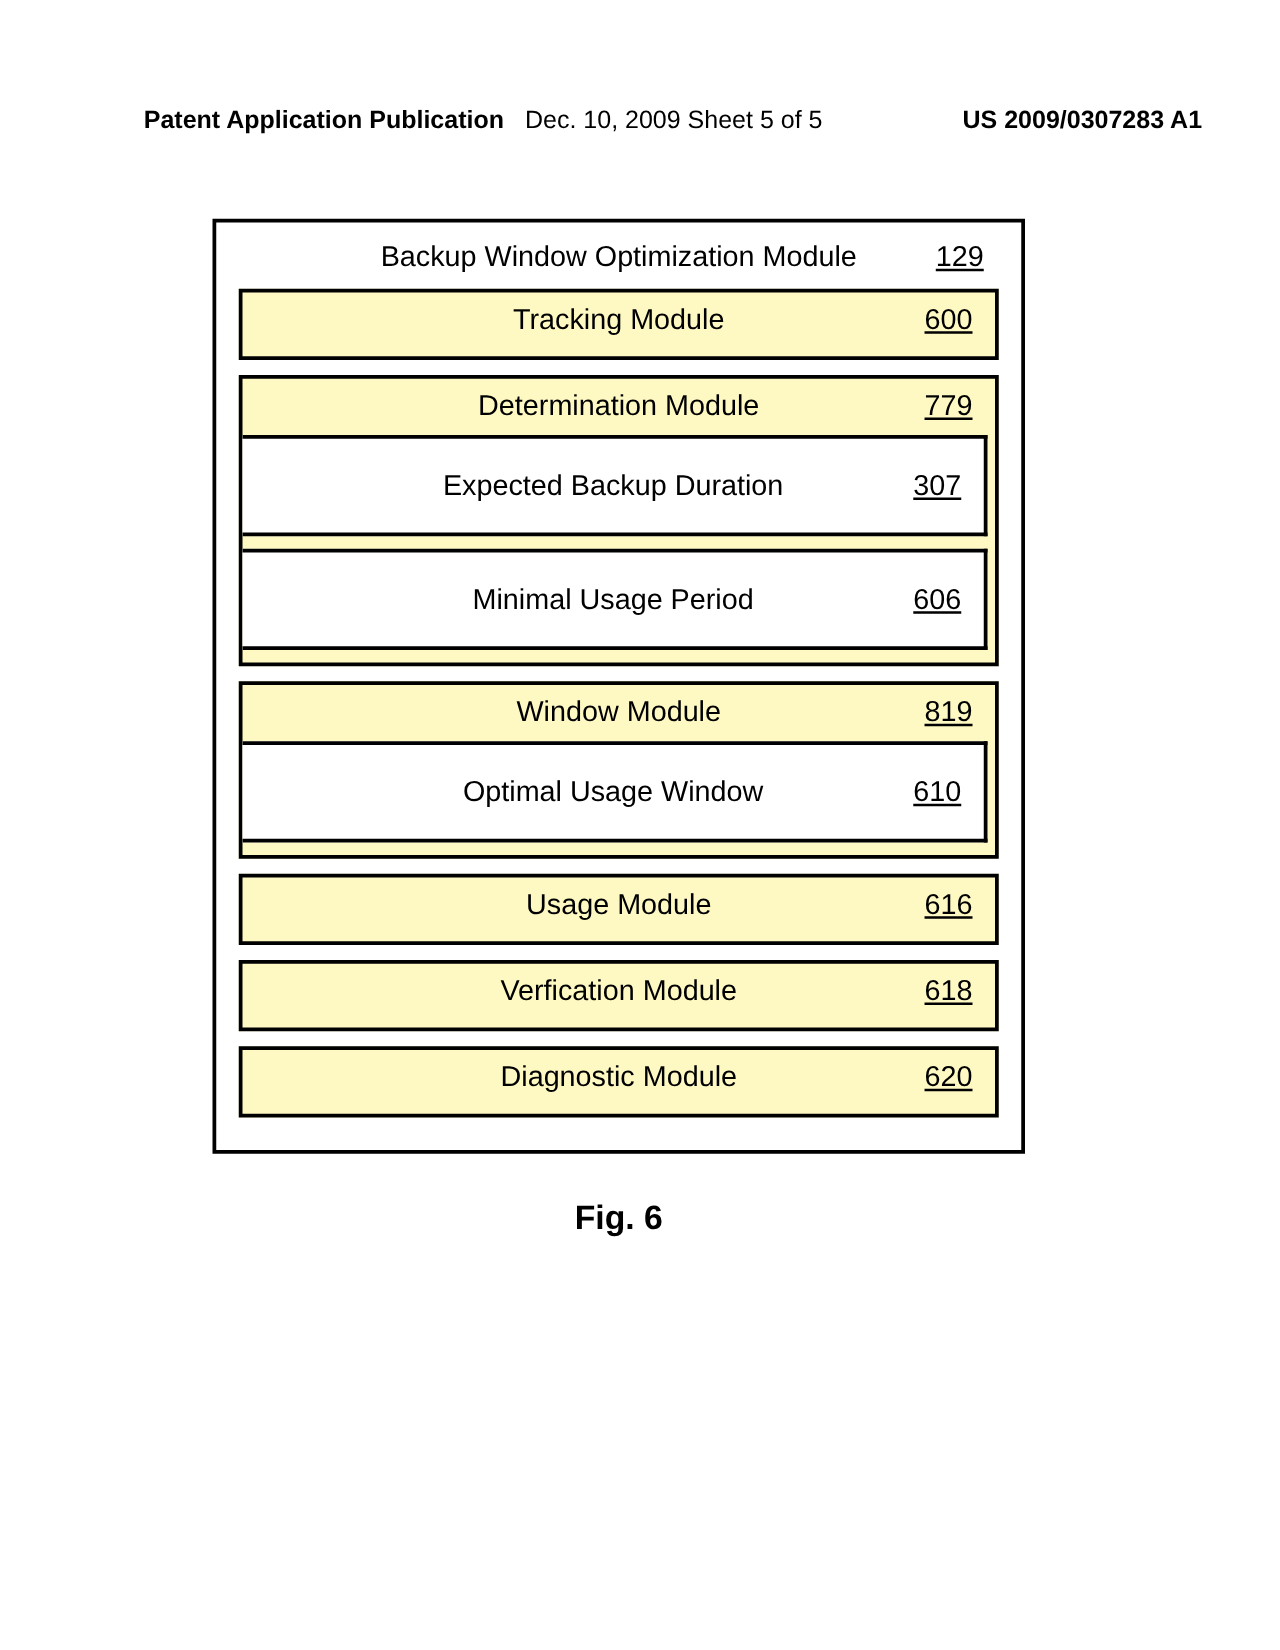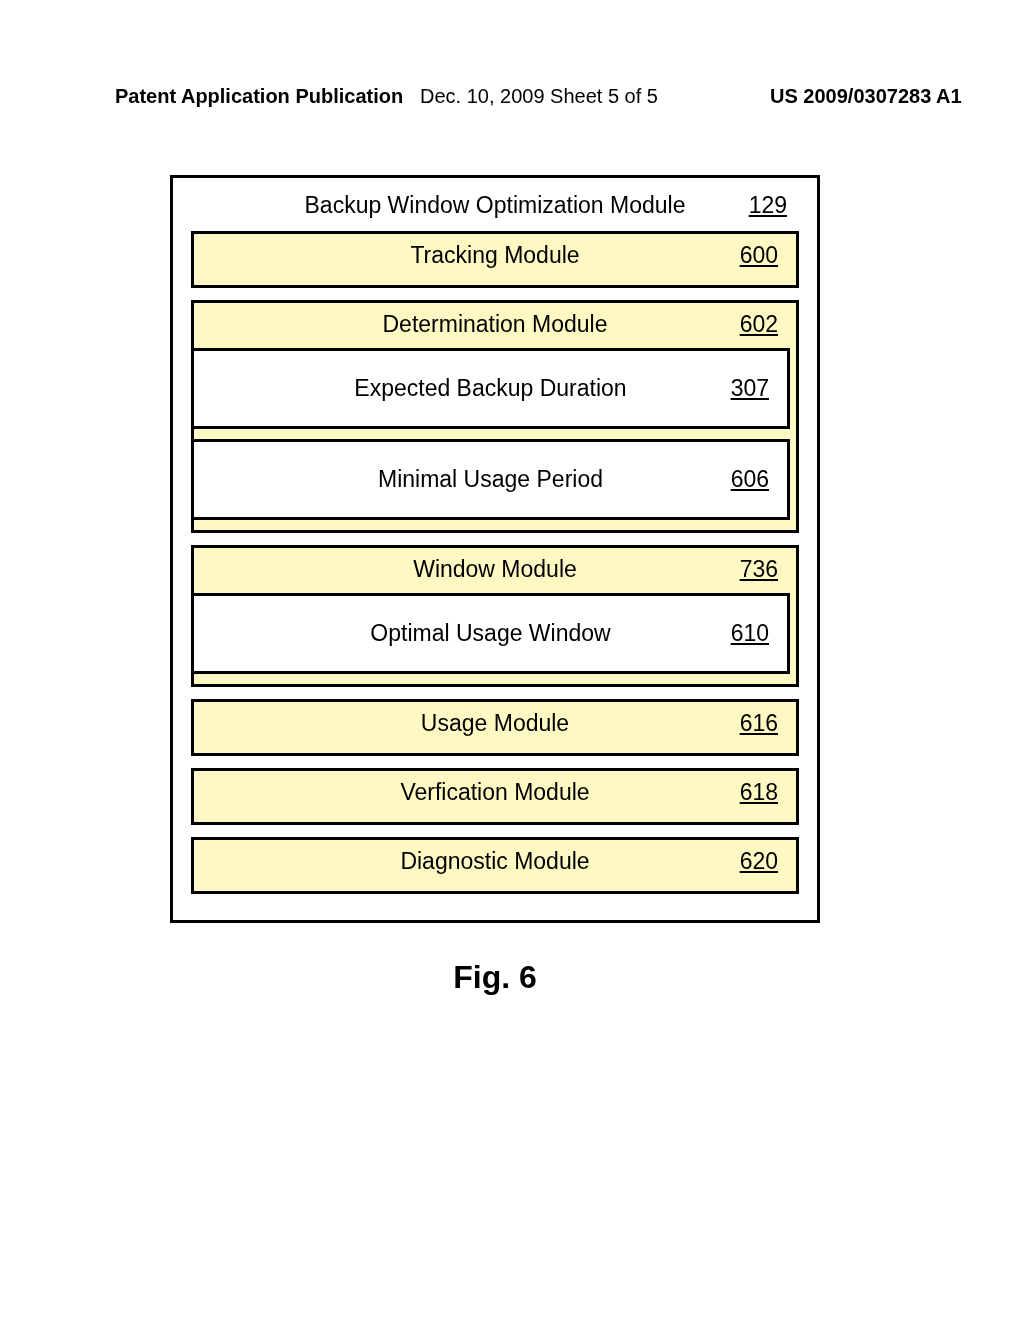--- a/index.html
+++ b/index.html
@@ -76,21 +76,21 @@
     position: relative;
     background: #fff;
   }
   .sub-title {
     text-align: center;
     font-size: 23px;
     position: relative;
   }
   .fig-caption {
     text-align: center;
-    font-size: 32px;
+    font-size: 27px;
     font-weight: bold;
     margin-top: 36px;
   }
 </style>
 </head>
 <body>
 
 <div class="header">
   <span class="header-left">Patent Application Publication</span>
   <span class="header-mid">Dec. 10, 2009  Sheet 5 of 5</span>
@@ -107,40 +107,40 @@
     <div class="inner-box">
       <div class="inner-title">
         <span>Tracking Module</span>
         <span class="ref">600</span>
       </div>
     </div>
 
     <div class="inner-box">
       <div class="inner-title">
         <span>Determination Module</span>
-        <span class="ref">602</span>
+        <span class="ref">779</span>
       </div>
       <div class="sub-box">
         <div class="sub-title">
           <span>Expected Backup Duration</span>
           <span class="ref">307</span>
         </div>
       </div>
       <div class="sub-box">
         <div class="sub-title">
           <span>Minimal Usage Period</span>
           <span class="ref">606</span>
         </div>
       </div>
     </div>
 
     <div class="inner-box">
       <div class="inner-title">
         <span>Window Module</span>
-        <span class="ref">736</span>
+        <span class="ref">819</span>
       </div>
       <div class="sub-box">
         <div class="sub-title">
           <span>Optimal Usage Window</span>
           <span class="ref">610</span>
         </div>
       </div>
     </div>
 
 

